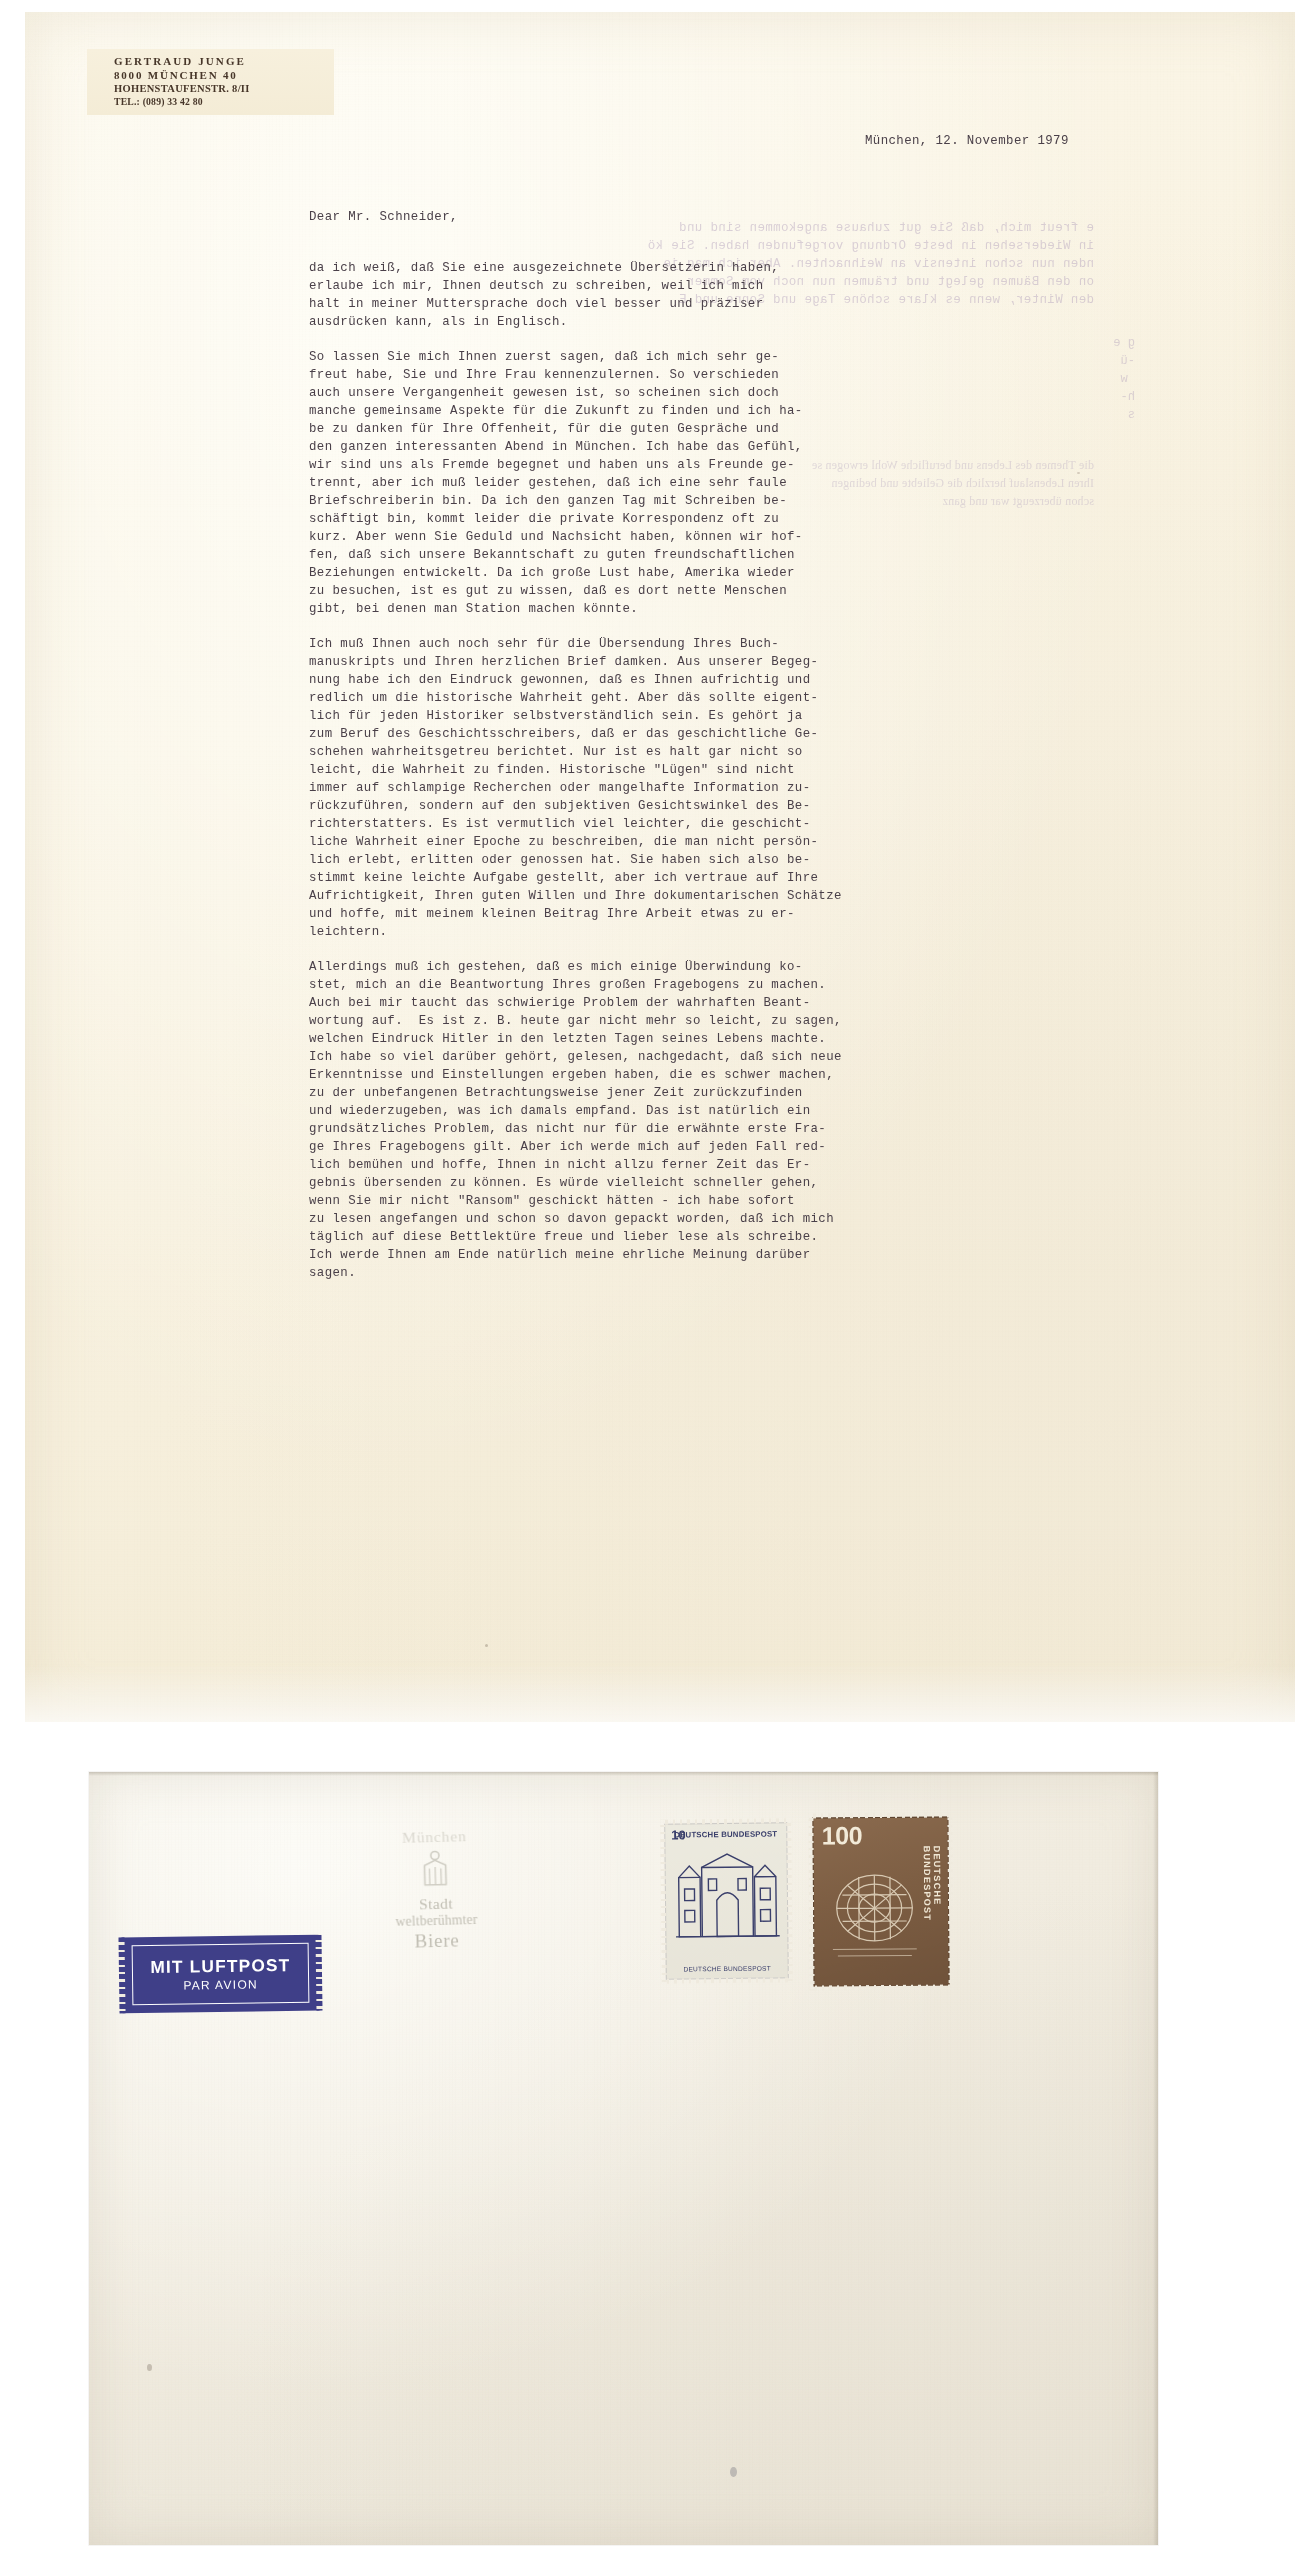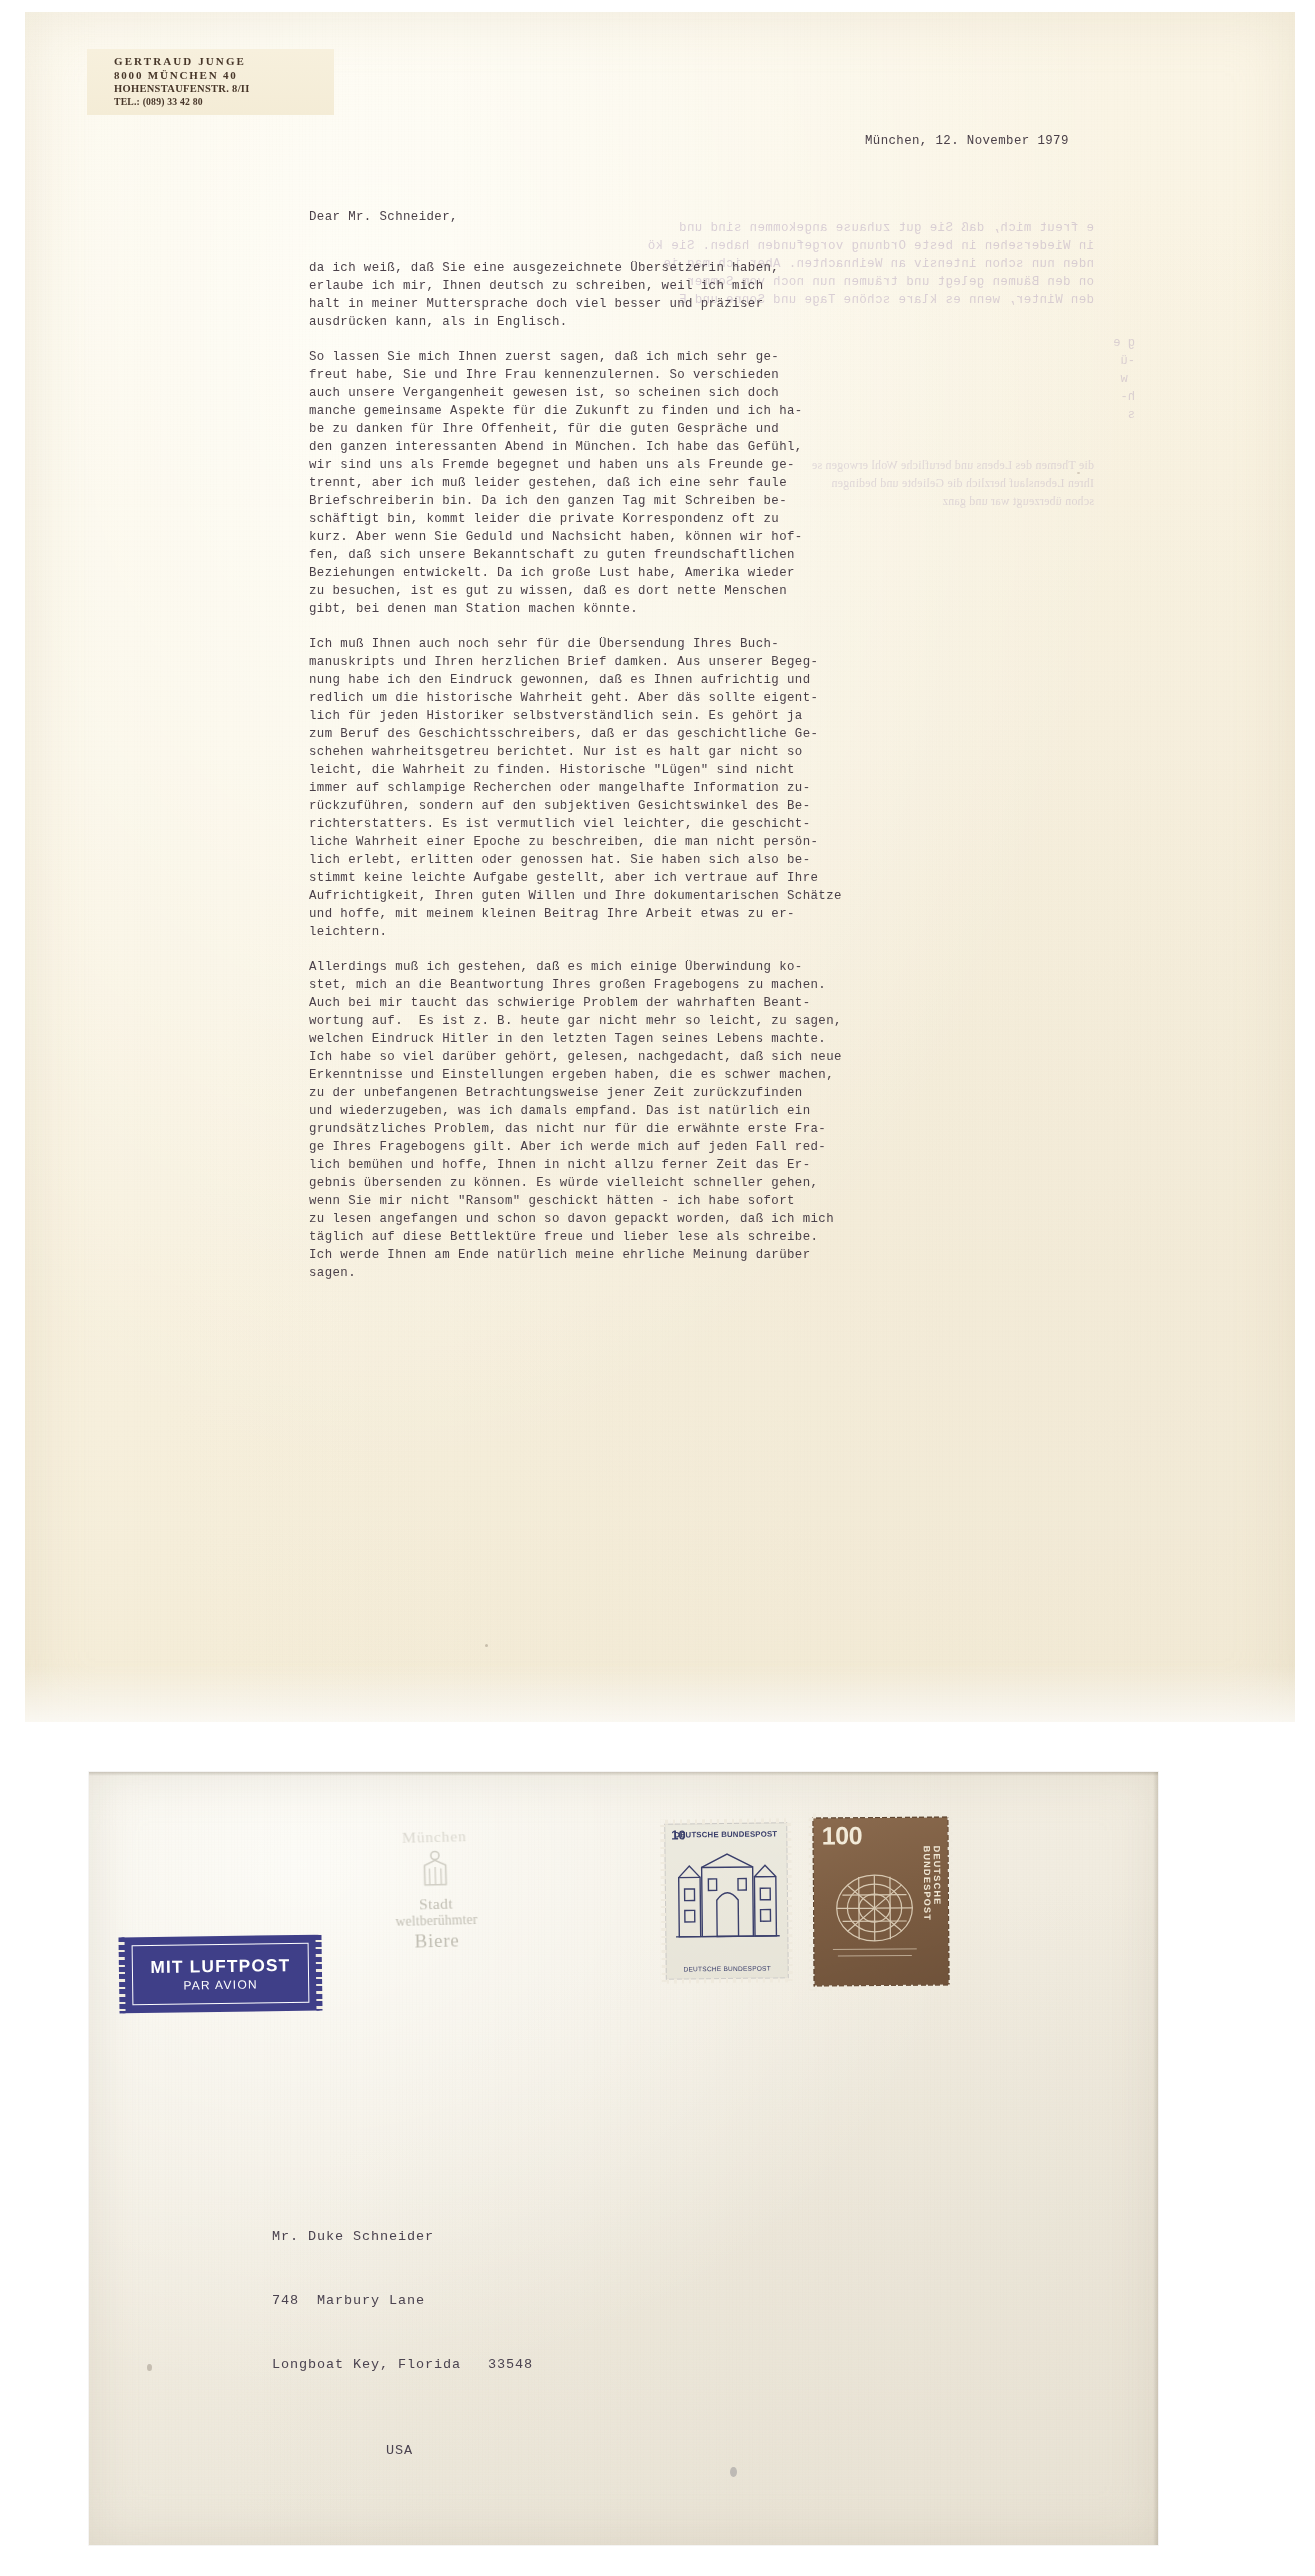--- a/index.html
+++ b/index.html
@@ -385,24 +385,18 @@
           <path d="M26 34 L92 90 M92 34 L26 90"></path>
           <path d="M20 46 L98 46 M20 78 L98 78"></path>
           <path d="M40 24 L40 100 M78 24 L78 100"></path>
         </g>
         <g stroke="#efe3cd" stroke-width="1.2" opacity=".6">
           <path d="M8 112 L110 112 M14 120 L104 120"></path>
         </g>
       </svg>
     </div>
 
-    <div id="address">
-      <div>Mr. Duke Schneider</div>
-      <div>748  Marbury Lane</div>
-      <div>Longboat Key, Florida   33548</div>
-      <div class="addr-usa">USA</div>
-    </div>
 
     <div class="speck" style="left:58px;top:592px;width:5px;height:7.4px;background:rgba(120,110,95,.35);"></div>
     <div class="speck" style="left:641px;top:695px;width:6.6px;height:10px;background:rgba(110,110,120,.35);"></div>
   </div>
 </div>
 
 
 </body></html>

